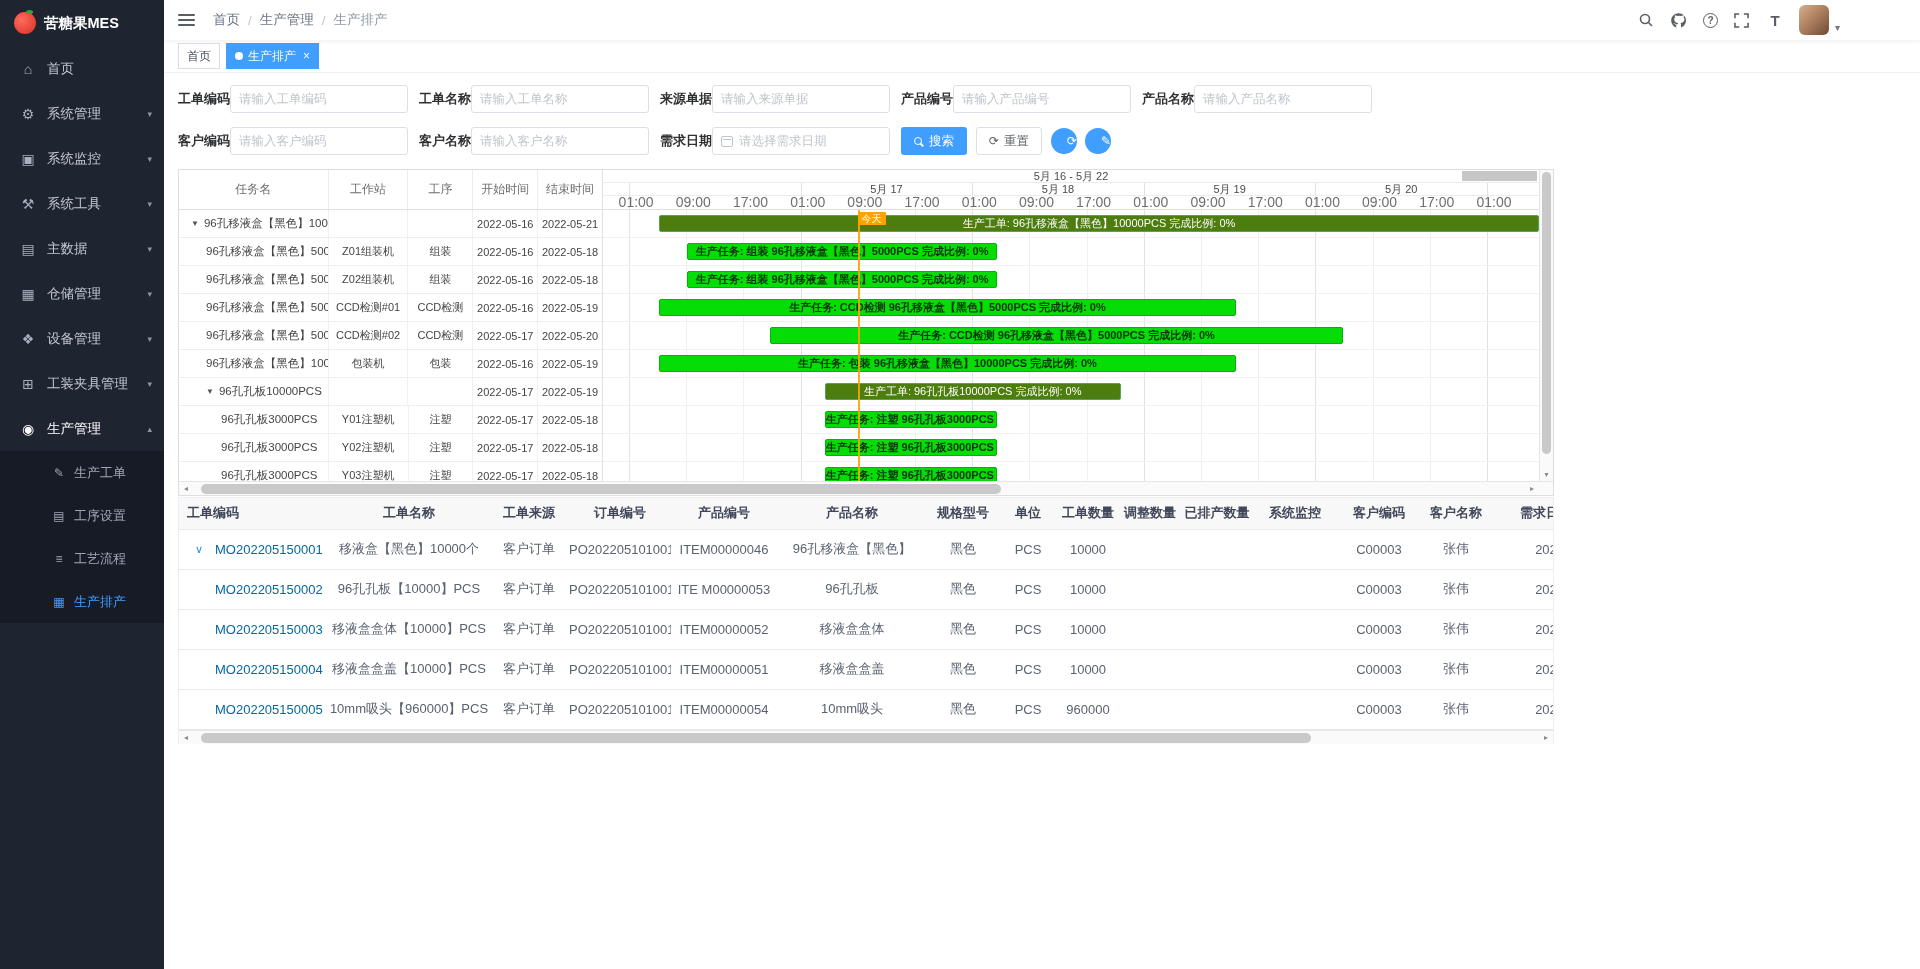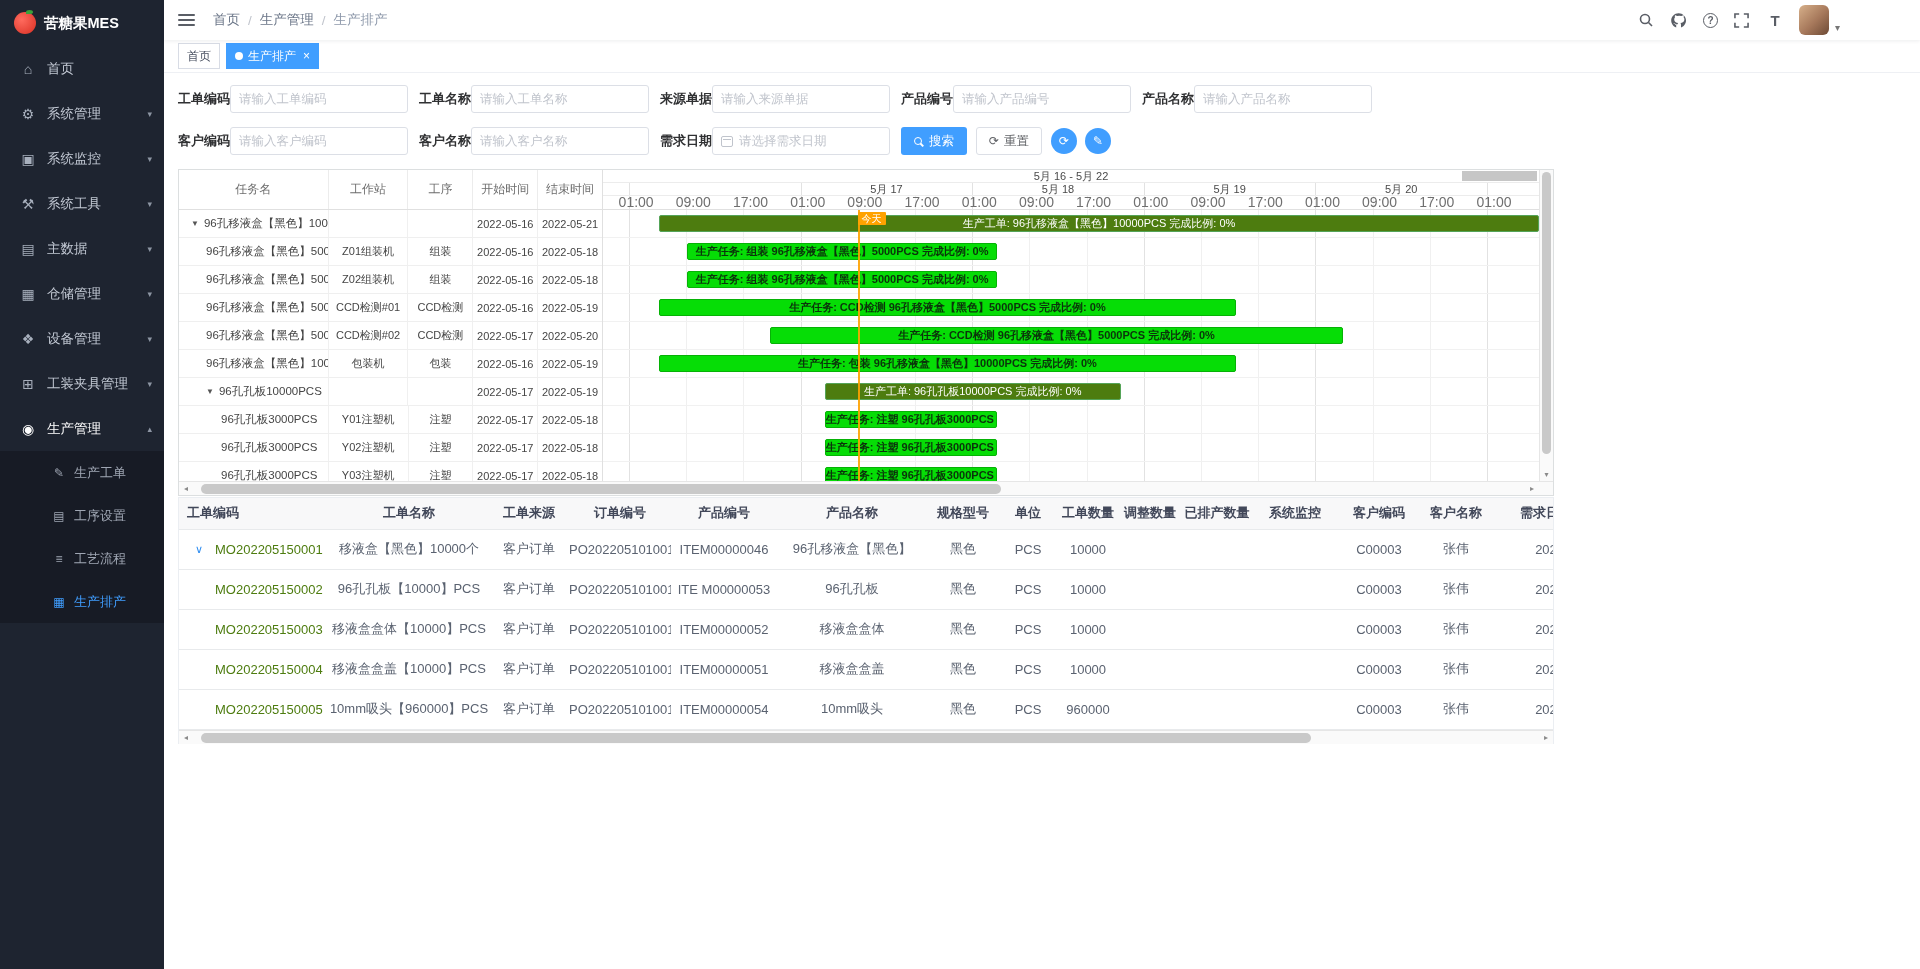--- a/index.html
+++ b/index.html
@@ -51,21 +51,21 @@
   
   .f-row { display:flex; align-items:center; margin-bottom:14px; }
   .contents { display:contents; }
   .field { display:inline-flex; align-items:center; margin-right:11px; }
   .f-label { width:52px; font-weight:700; color:#303133; font-size:13px; white-space:nowrap; flex-shrink:0; }
   .f-input { width:178px; height:28px; border:1px solid #dcdfe6; border-radius:3px; display:inline-flex; align-items:center; padding:0 8px; background:#fff; gap:6px; }
   .f-input input { border:none; outline:none; width:100%; font-size:12.5px; color:#606266; font-family:inherit; background:transparent; }
   .f-input input::placeholder { color:#c0c4cc; }
   .cal-icon { width:12px; height:11px; border:1px solid #c0c4cc; border-radius:2px; position:relative; flex-shrink:0; }
   .cal-icon::before { content:''; position:absolute; top:2px; left:1px; right:1px; height:1px; background:#c0c4cc; }
-  .btn { height:28px; display:inline-flex; align-items:center; justify-content:center; border-radius:3px; font-size:12.5px; cursor:pointer; border:none; font-family:inherit; gap:5px; }
+  .btn { height:28px; display:inline-flex; align-items:center; justify-content:flex-end; border-radius:3px; font-size:12.5px; cursor:pointer; border:none; font-family:inherit; gap:5px; }
   .btn.primary { background:#409eff; color:#fff; padding:0 13px; margin-left:0; }
   .mag { width:8px; height:8px; border:1.5px solid #fff; border-radius:50%; position:relative; margin-right:2px; flex-shrink:0; }
   .mag::after { content:''; position:absolute; width:4px; height:1.5px; background:#fff; transform:rotate(45deg); right:-3px; bottom:-1px; }
   .btn.plain { background:#fff; border:1px solid #dcdfe6; color:#606266; padding:0 12px; margin-left:9px; }
   .btn .glyph { font-size:12px; }
   .btn.circle { width:26px; height:26px; border-radius:50%; background:#409eff; color:#fff; padding:0; margin-left:9px; font-size:12px; }
   .btn.circle + .btn.circle { margin-left:8px; }
 
   
   .gantt { width:1376px; border:1px solid #dcdfe0; background:#fff; }
@@ -110,21 +110,21 @@
 
   
   .orders { width:1376px; margin-top:1px; border:1px solid #ebeef2; border-bottom:none; }
   .orders-clip { width:1374px; overflow:hidden; }
   .otable { border-collapse:collapse; table-layout:fixed; width:1422px; font-size:13px; }
   .otable th { height:31px; background:#f8f8f9; color:#42485a; font-weight:700; border-bottom:1px solid #e8eaec; text-align:center; overflow:hidden; white-space:nowrap; }
   .otable th.first { text-align:left; padding-left:8px; }
   .otable td { height:40px; border-bottom:1px solid #e8eaec; color:#5a6270; text-align:center; overflow:hidden; white-space:nowrap; background:#fff; }
   .otable td.first { text-align:left; padding-left:36px; position:relative; }
   .expand-chevron { position:absolute; left:16px; top:50%; transform:translateY(-50%); color:#2d8cf0; font-size:11px; cursor:pointer; }
-  .olink { color:#4d7c0f; cursor:pointer; }
+  .olink { color:#0369a1; cursor:pointer; }
 </style>
 </head>
 <body>
 
 <div class="app">
 
   <aside class="sidebar">
     <div class="logo">
       <span class="logo-icon"></span>
       <span class="logo-text">苦糖果MES</span>

